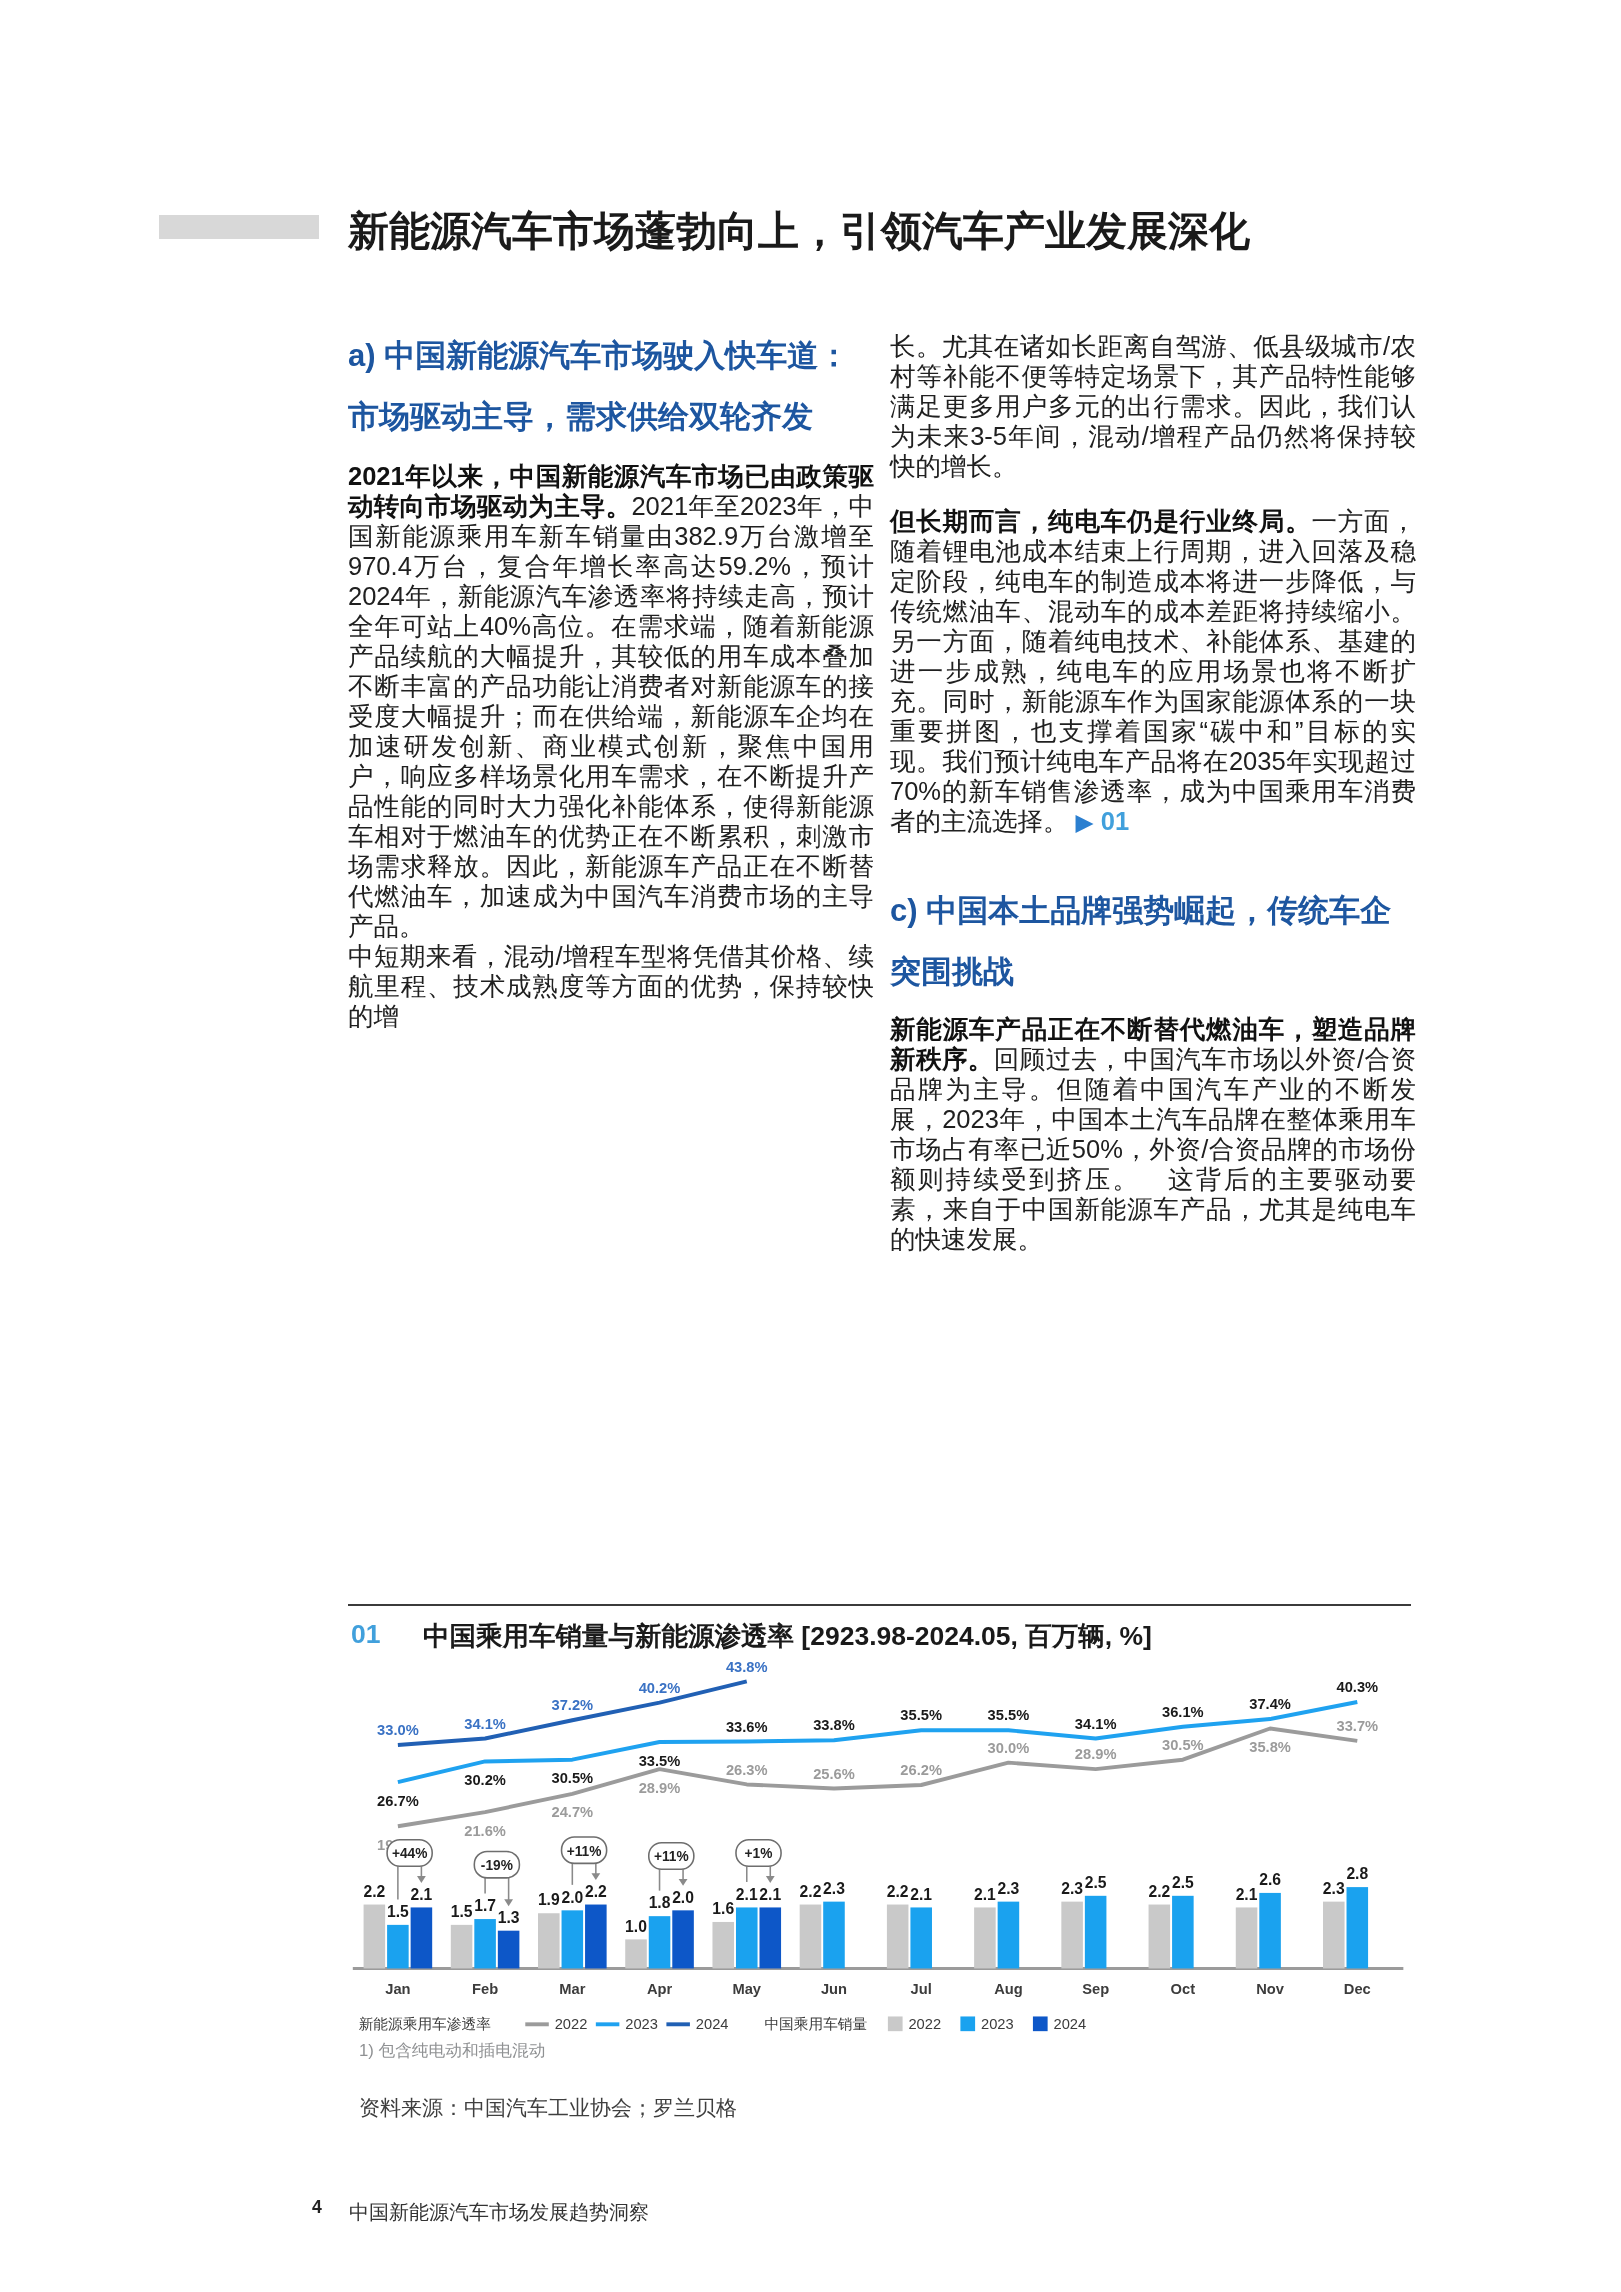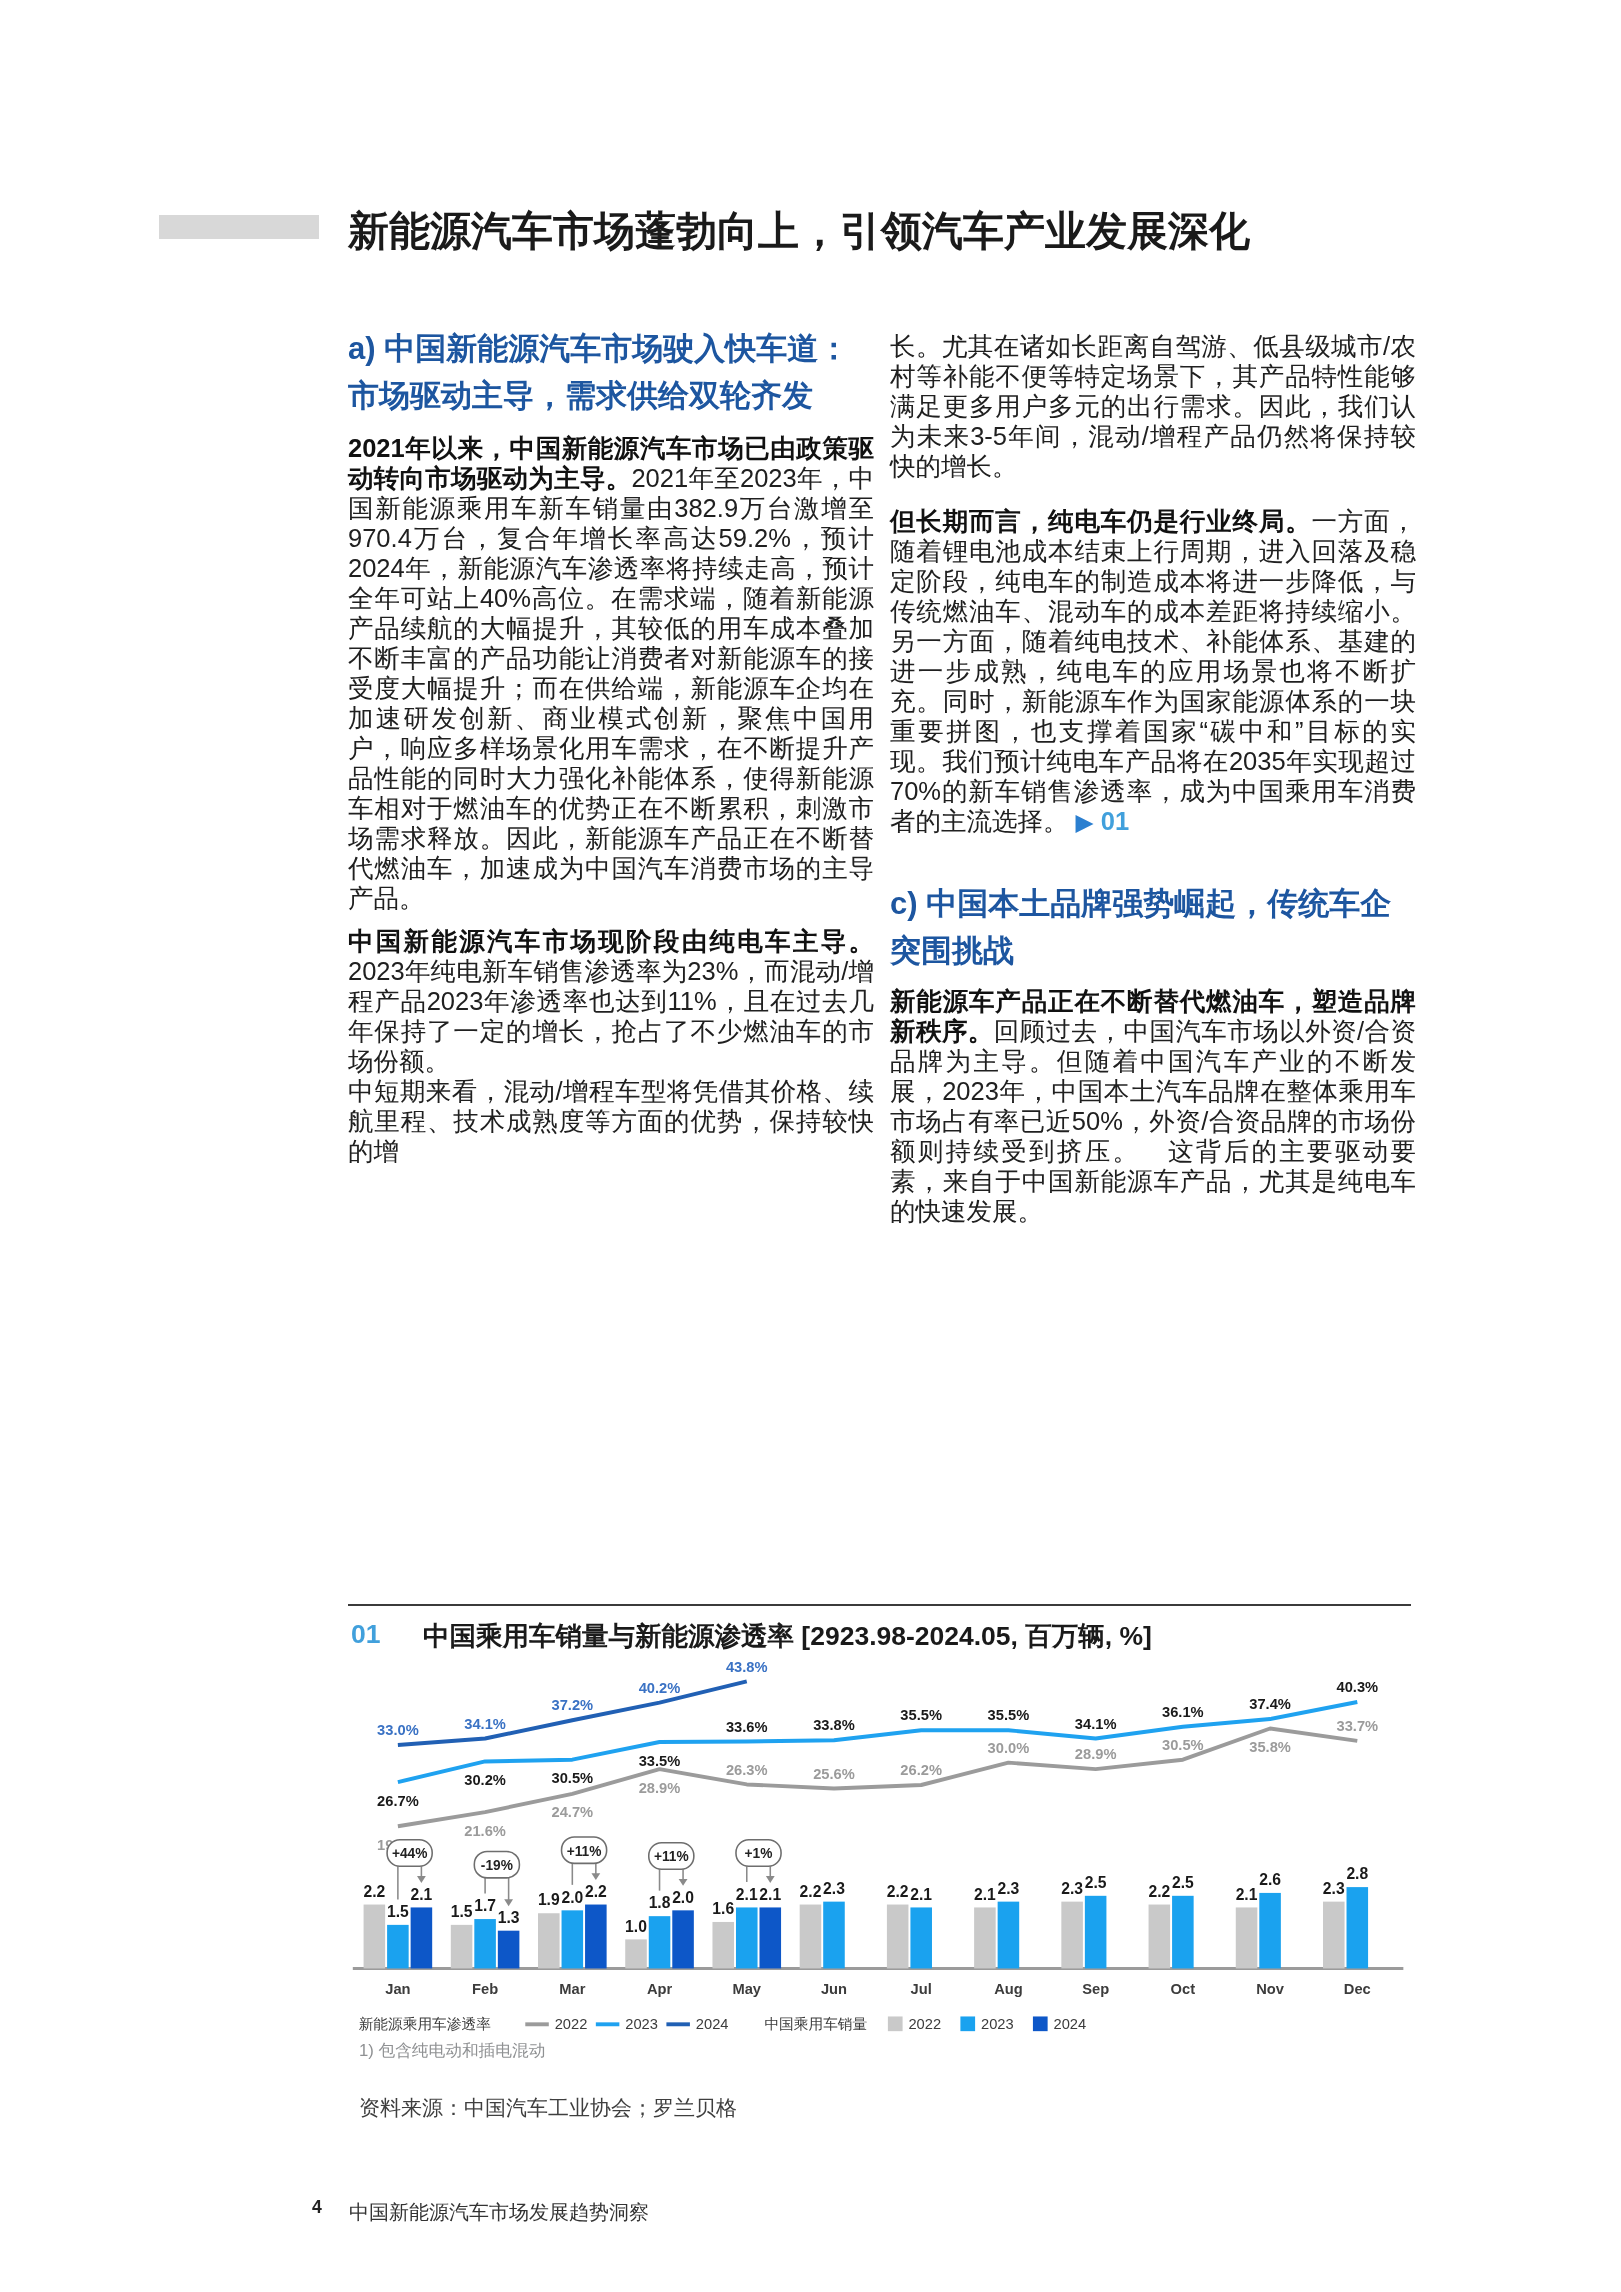--- a/index.html
+++ b/index.html
@@ -6,21 +6,21 @@
   body{width:1621px;height:2293px;position:relative;font-family:"Liberation Sans","DejaVu Sans",sans-serif;color:#202020;}
   #page{position:absolute;inset:0;background:#fff;overflow:hidden;}
 
   .accent-bar{position:absolute;left:159px;top:215px;width:160px;height:23.5px;background:#d8d8d8;}
   .page-title{position:absolute;left:348px;top:208px;width:1098px;font-size:41px;font-weight:bold;color:#1a1a1a;line-height:1.15;letter-spacing:0;}
 
   .col{position:absolute;width:526px;}
   .col-left{left:348px;top:325px;}
   .col-right{left:890px;top:325px;}
 
-  h2.sec{font-size:31px;line-height:47px;font-weight:bold;color:#1d56a0;margin:0;}
+  h2.sec{font-size:31px;line-height:61px;font-weight:bold;color:#1d56a0;margin:0;}
   .col p{font-size:25.5px;line-height:30px;margin:0;text-align:justify;color:#202020;}
   .col p strong{color:#111;}
   .mt-para{margin-top:13.7px !important;}
   .mt-h{margin-top:61px !important;}
   .mt-r1{margin-top:5.9px !important;}
   .mt-r2{margin-top:25.5px !important;}
   .mt-hc{margin-top:43px !important;}
   .mt-c1{margin-top:11.8px !important;}
   .mt-c2{margin-top:21.6px !important;}
 
@@ -51,21 +51,20 @@
 <body>
 
 <div id="page">
 
   <div class="accent-bar"></div>
   <div class="page-title">新能源汽车市场蓬勃向上，引领汽车产业发展深化</div>
 
   <div class="col col-left">
     <h2 class="sec">a) 中国新能源汽车市场驶入快车道：市场驱动主导，需求供给双轮齐发</h2>
     <p class="mt-para"><strong>2021年以来，中国新能源汽车市场已由政策驱动转向市场驱动为主导。</strong><span>2021年至2023年，中国新能源乘用车新车销量由382.9万台激增至970.4万台，复合年增长率高达59.2%，预计2024年，新能源汽车渗透率将持续走高，预计全年可站上40%高位。在需求端，随着新能源产品续航的大幅提升，其较低的用车成本叠加不断丰富的产品功能让消费者对新能源车的接受度大幅提升；而在供给端，新能源车企均在加速研发创新、商业模式创新，聚焦中国用户，响应多样场景化用车需求，在不断提升产品性能的同时大力强化补能体系，使得新能源车相对于燃油车的优势正在不断累积，刺激市场需求释放。因此，新能源车产品正在不断替代燃油车，加速成为中国汽车消费市场的主导产品。</span></p>
-    <p class="mt-para"><strong>中国新能源汽车市场现阶段由纯电车主导。</strong><span>2023年纯电新车销售渗透率为23%，而混动/增程产品2023年渗透率也达到11%，且在过去几年保持了一定的增长，抢占了不少燃油车的市场份额。</span></p>
     <p>中短期来看，混动/增程车型将凭借其价格、续航里程、技术成熟度等方面的优势，保持较快的增</p>
   </div>
 
   <div class="col col-right">
     <p class="mt-r1">长。尤其在诸如长距离自驾游、低县级城市/农村等补能不便等特定场景下，其产品特性能够满足更多用户多元的出行需求。因此，我们认为未来3-5年间，混动/增程产品仍然将保持较快的增长。</p>
     <p class="mt-r2"><strong>但长期而言，纯电车仍是行业终局。</strong><span>一方面，随着锂电池成本结束上行周期，进入回落及稳定阶段，纯电车的制造成本将进一步降低，与传统燃油车、混动车的成本差距将持续缩小。另一方面，随着纯电技术、补能体系、基建的进一步成熟，纯电车的应用场景也将不断扩充。同时，新能源车作为国家能源体系的一块重要拼图，也支撑着国家“碳中和”目标的实现。我们预计纯电车产品将在2035年实现超过70%的新车销售渗透率，成为中国乘用车消费者的主流选择。</span> <span class="ref"><span class="tri">▶</span> <span class="num">01</span></span></p>
     <h2 class="sec mt-hc">c) 中国本土品牌强势崛起，传统车企突围挑战</h2>
     <p class="mt-c1"><strong>新能源车产品正在不断替代燃油车，塑造品牌新秩序。</strong><span>回顾过去，中国汽车市场以外资/合资品牌为主导。但随着中国汽车产业的不断发展，2023年，中国本土汽车品牌在整体乘用车市场占有率已近50%，外资/合资品牌的市场份额则持续受到挤压。　这背后的主要驱动要素，来自于中国新能源车产品，尤其是纯电车的快速发展。</span></p>
   </div>
 

